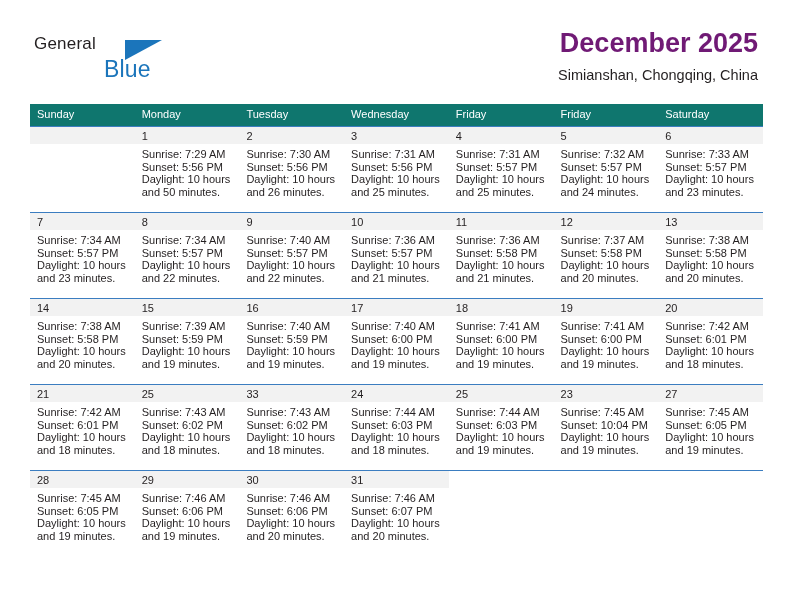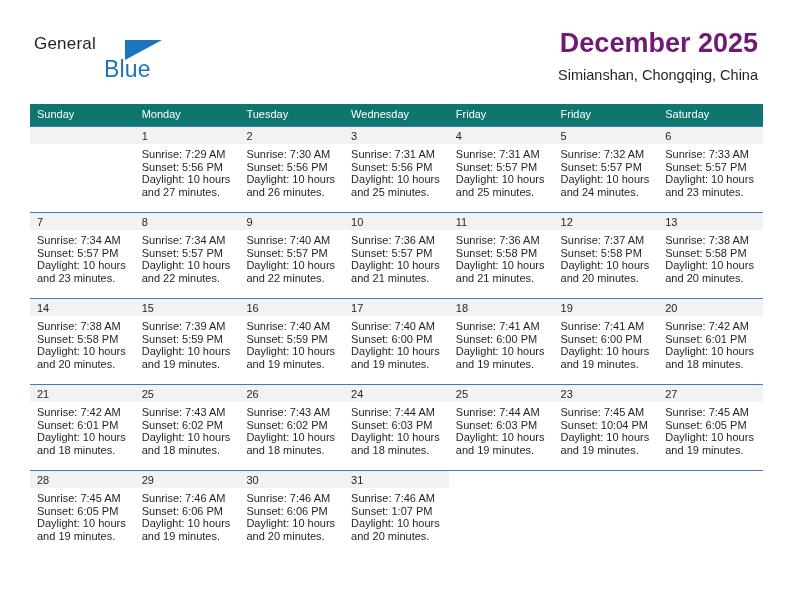--- a/index.html
+++ b/index.html
@@ -182,21 +182,21 @@
               <div class="daynum-bar"></div>
             </div>
           </td>
           <td>
             <div class="cell">
               <div class="daynum-bar">1</div>
               <div class="details">
                 <div>Sunrise: 7:29 AM</div>
                 <div>Sunset: 5:56 PM</div>
                 <div>Daylight: 10 hours</div>
-                <div>and 27 minutes.</div>
+                <div>and 50 minutes.</div>
               </div>
             </div>
           </td>
           <td>
             <div class="cell">
               <div class="daynum-bar">2</div>
               <div class="details">
                 <div>Sunrise: 7:30 AM</div>
                 <div>Sunset: 5:56 PM</div>
                 <div>Daylight: 10 hours</div>
@@ -425,21 +425,21 @@
               <div class="details">
                 <div>Sunrise: 7:43 AM</div>
                 <div>Sunset: 6:02 PM</div>
                 <div>Daylight: 10 hours</div>
                 <div>and 18 minutes.</div>
               </div>
             </div>
           </td>
           <td>
             <div class="cell">
-              <div class="daynum-bar">26</div>
+              <div class="daynum-bar">33</div>
               <div class="details">
                 <div>Sunrise: 7:43 AM</div>
                 <div>Sunset: 6:02 PM</div>
                 <div>Daylight: 10 hours</div>
                 <div>and 18 minutes.</div>
               </div>
             </div>
           </td>
           <td>
             <div class="cell">
@@ -518,21 +518,21 @@
                 <div>Daylight: 10 hours</div>
                 <div>and 20 minutes.</div>
               </div>
             </div>
           </td>
           <td>
             <div class="cell">
               <div class="daynum-bar">31</div>
               <div class="details">
                 <div>Sunrise: 7:46 AM</div>
-                <div>Sunset: 1:07 PM</div>
+                <div>Sunset: 6:07 PM</div>
                 <div>Daylight: 10 hours</div>
                 <div>and 20 minutes.</div>
               </div>
             </div>
           </td>
           <td>
             <div class="cell cell-blank">
               <div class="daynum-bar" style="background: rgb(255, 255, 255);"></div>
             </div>
           </td>

